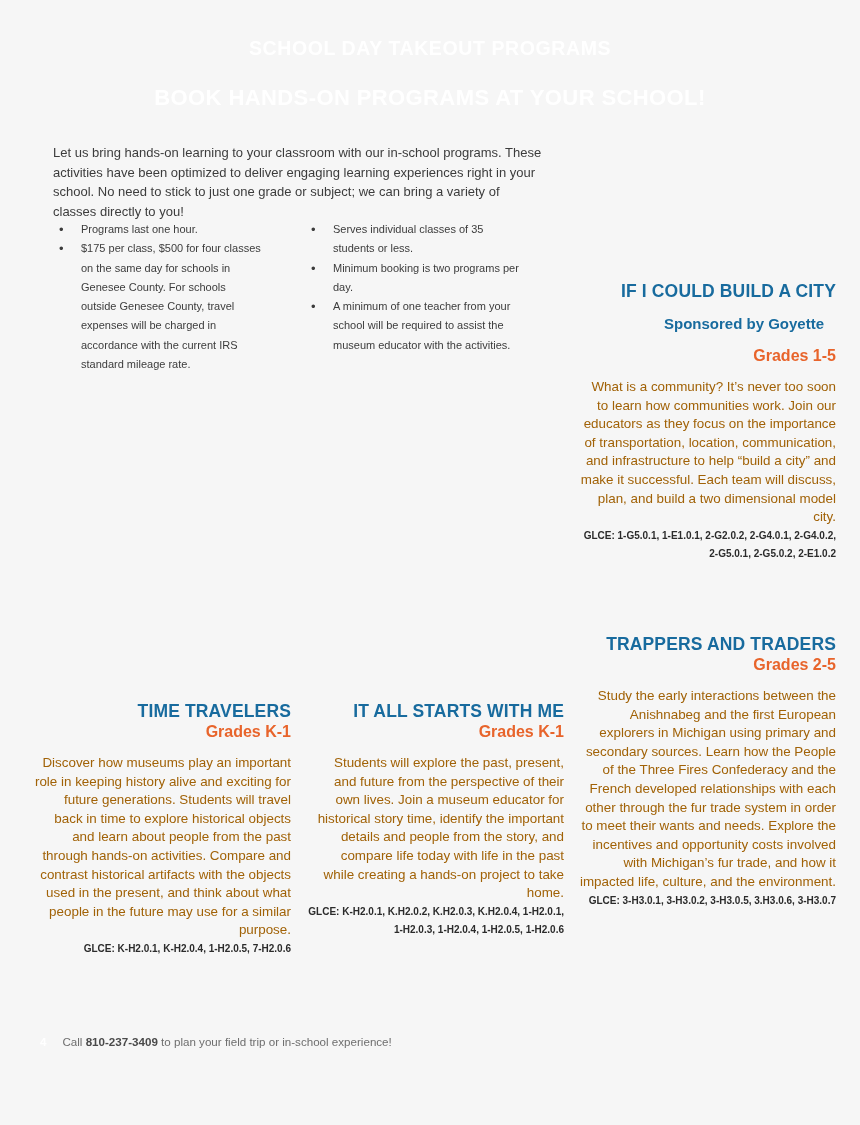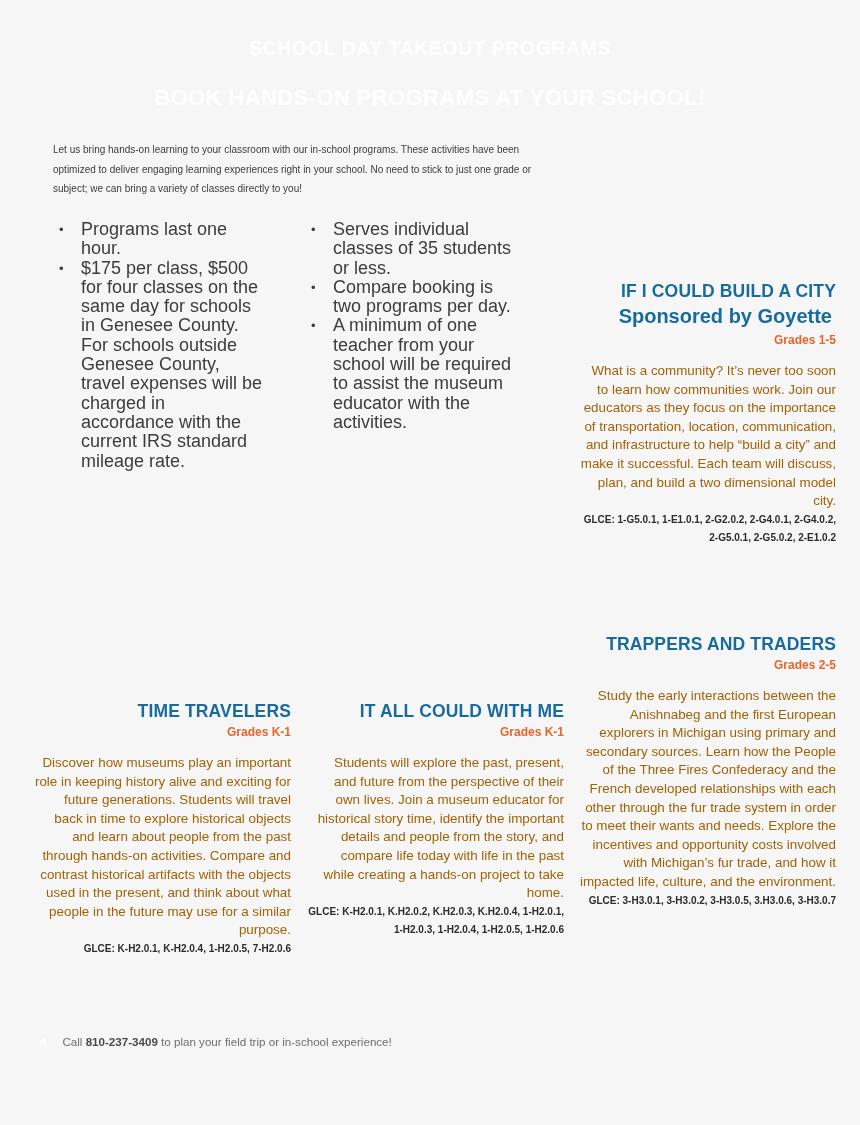--- a/index.html
+++ b/index.html
@@ -40,29 +40,29 @@
     font-size: 22px;
     letter-spacing: 0.4px;
   }
 
   
   .intro {
     position: absolute;
     left: 53px;
     top: 130px;
     width: 490px;
-    font-size: 10px;
+    font-size: 13px;
     line-height: 19.5px;
     color: #3c3c3c;
   }
 
   
   .bullets {
     position: absolute;
-    font-size: 18px;
+    font-size: 11px;
     line-height: 19.3px;
     color: #3c3c3c;
     list-style: none;
     margin: 0;
     padding: 0;
   }
   #bullets-left  { left: 53px;  top: 220px; width: 210px; }
   #bullets-right { left: 305px; top: 220px; width: 218px; }
   .bullets li {
     position: relative;
@@ -85,29 +85,29 @@
   }
   .program h2 {
     margin: 0;
     font-size: 17.5px;
     font-weight: bold;
     color: #186B9E;
     letter-spacing: 0.15px;
     line-height: 22px;
   }
   .program .sponsor {
-    margin: 4px;
-    font-size: 20px;
+    margin: 12px;
+    font-size: 15px;
     font-weight: bold;
     color: #186B9E;
     line-height: 20px;
   }
   .program .grades {
     margin: 0 0 12px 0;
-    font-size: 12px;
+    font-size: 16px;
     font-weight: bold;
     color: #E8642B;
     line-height: 20px;
   }
   .program .body {
     margin: 0;
     font-size: 13.4px;
     line-height: 18.6px;
     color: #a16207;
   }
@@ -152,21 +152,21 @@
 
   <p class="intro">Let us bring hands-on learning to your classroom with our in-school programs. These activities have been optimized to deliver engaging learning experiences right in your school. No need to stick to just one grade or subject; we can bring a variety of classes directly to you!</p>
 
   <ul class="bullets" id="bullets-left">
     <li>Programs last one hour.</li>
     <li>$175 per class, $500 for four classes on the same day for schools in Genesee County. For schools outside Genesee County, travel expenses will be charged in accordance with the current IRS standard mileage rate.</li>
   </ul>
 
   <ul class="bullets" id="bullets-right">
     <li>Serves individual classes of 35 students or less.</li>
-    <li>Compare booking is two programs per day.</li>
+    <li>Minimum booking is two programs per day.</li>
     <li>A minimum of one teacher from your school will be required to assist the museum educator with the activities.</li>
   </ul>
 
   <div class="program" id="prog-city">
     <h2>IF I COULD BUILD A CITY</h2>
     <p class="sponsor">Sponsored by Goyette</p>
     <p class="grades">Grades 1-5</p>
     <p class="body">What is a community? It’s never too soon to learn how communities work. Join our educators as they focus on the importance of transportation, location, communication, and infrastructure to help “build a city” and make it successful. Each team will discuss, plan, and build a two dimensional model city.</p>
     <p class="glce">GLCE: 1-G5.0.1, 1-E1.0.1, 2-G2.0.2, 2-G4.0.1, 2-G4.0.2, 2-G5.0.1, 2-G5.0.2, 2-E1.0.2</p>
   </div>
@@ -179,21 +179,21 @@
   </div>
 
   <div class="program" id="prog-time">
     <h2>TIME TRAVELERS</h2>
     <p class="grades">Grades K-1</p>
     <p class="body">Discover how museums play an important role in keeping history alive and exciting for future generations. Students will travel back in time to explore historical objects and learn about people from the past through hands-on activities. Compare and contrast historical artifacts with the objects used in the present, and think about what people in the future may use for a similar purpose.</p>
     <p class="glce">GLCE: K-H2.0.1, K-H2.0.4, 1-H2.0.5, 7-H2.0.6</p>
   </div>
 
   <div class="program" id="prog-itall">
-    <h2>IT ALL COULD WITH ME</h2>
+    <h2>IT ALL STARTS WITH ME</h2>
     <p class="grades">Grades K-1</p>
     <p class="body">Students will explore the past, present, and future from the perspective of their own lives. Join a museum educator for historical story time, identify the important details and people from the story, and compare life today with life in the past while creating a hands-on project to take home.</p>
     <p class="glce">GLCE: K-H2.0.1, K.H2.0.2, K.H2.0.3, K.H2.0.4, 1-H2.0.1, 1-H2.0.3, 1-H2.0.4, 1-H2.0.5, 1-H2.0.6</p>
   </div>
 
   <div id="footer">
     <span id="page-number">4</span><span>Call </span><span class="phone">810-237-3409</span><span> to plan your field trip or in-school experience!</span>
   </div>
 
 </div>

